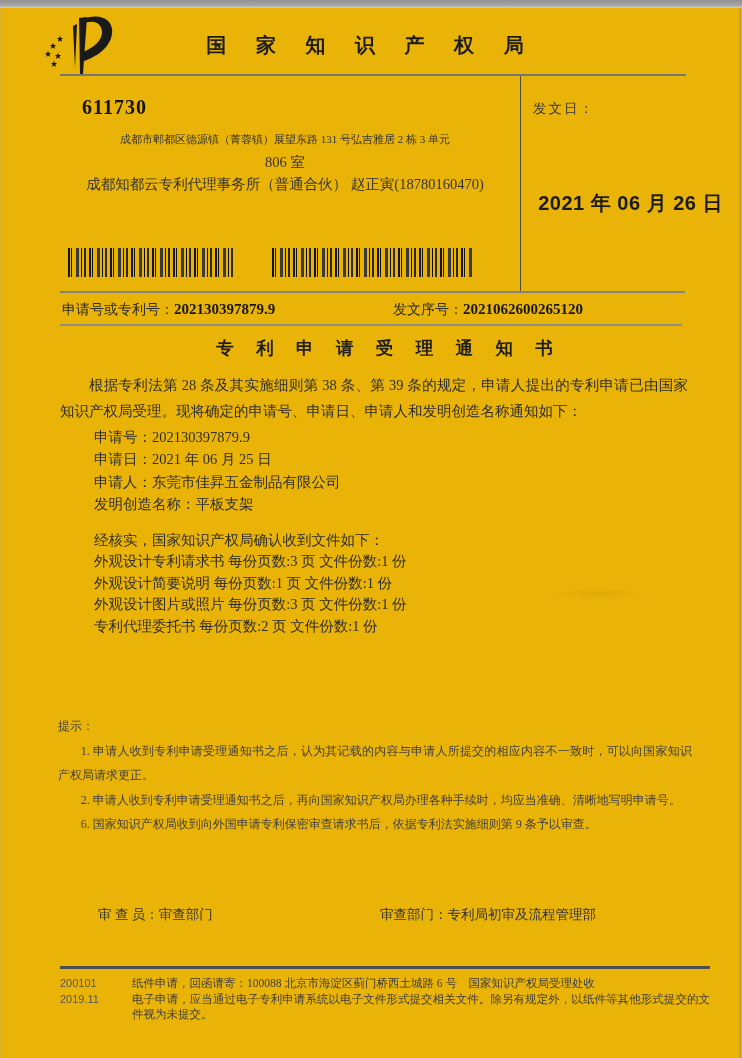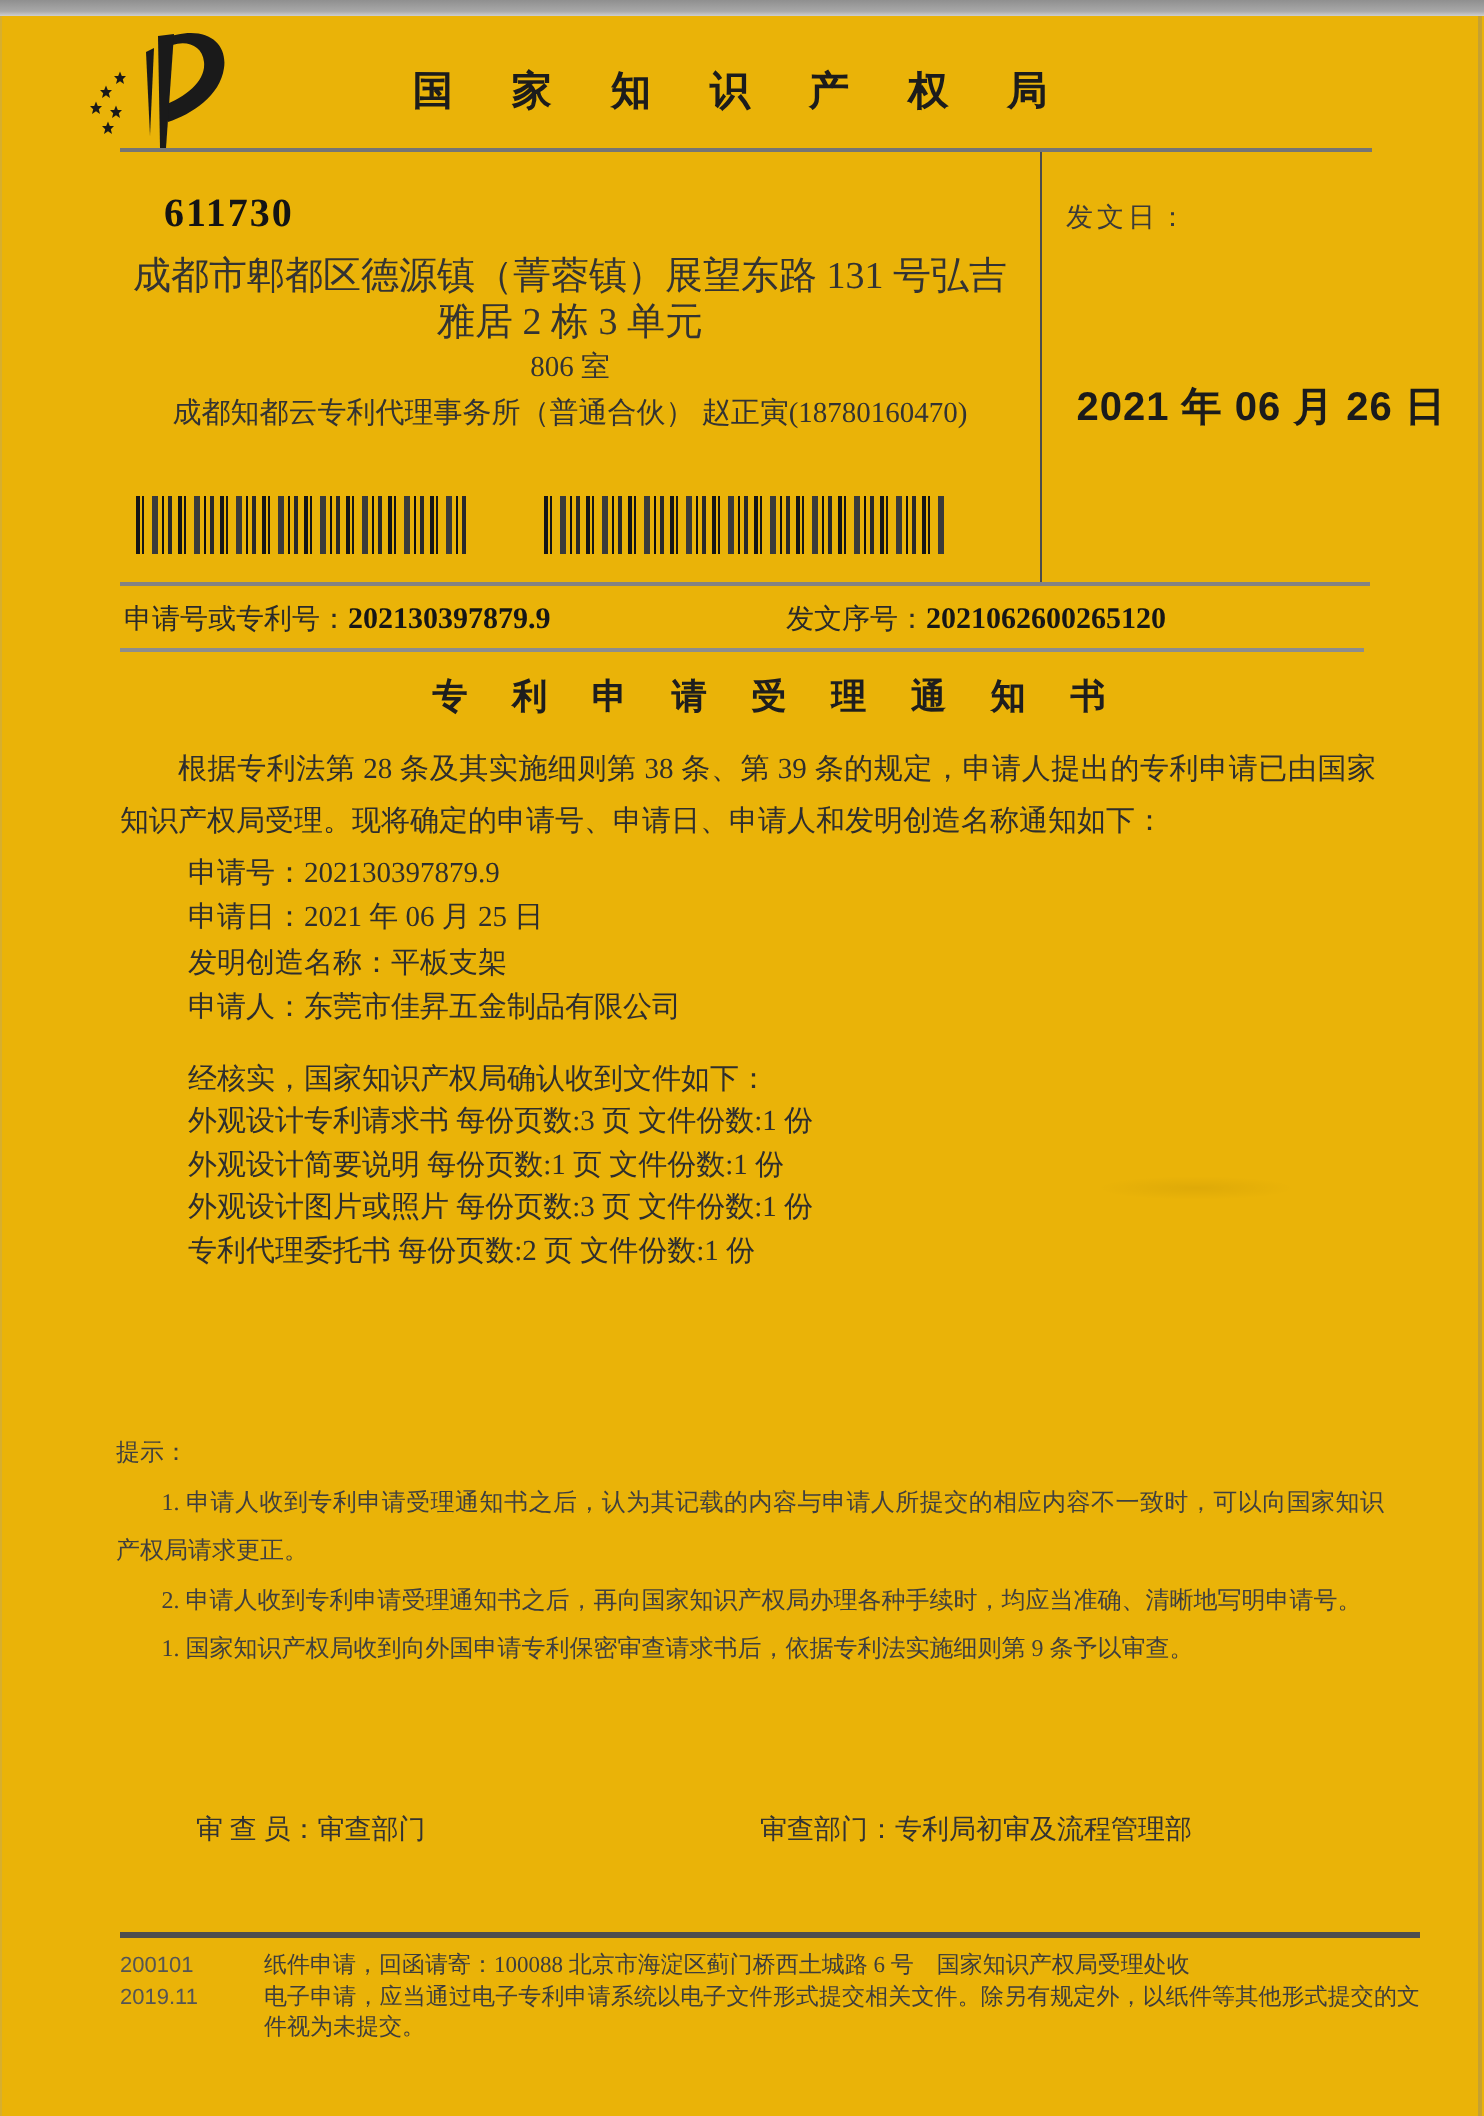--- a/index.html
+++ b/index.html
@@ -19,21 +19,21 @@
     font-family:"Liberation Sans","DejaVu Sans",sans-serif;}
 
   .rule{position:absolute;background:#757575;}
   .rule-header{left:60px;top:74px;width:626px;height:2px;}
   .vdivider{position:absolute;left:520px;top:76px;width:1px;height:216px;background:#4c4c4c;}
   .rule-mid1{left:60px;top:291px;width:625px;height:2px;background:#838383;}
   .rule-mid2{left:60px;top:324px;width:622px;height:1.6px;background:#8d8d8d;}
 
   .mailing{position:absolute;left:62px;top:96px;width:446px;}
   .postal{margin-left:20px;font-size:20px;font-weight:bold;letter-spacing:1px;color:#141414;}
-  .addr-line{ text-align:center;font-size:19px;line-height:22.5px;color:#333;margin-top:9px;}
+  .addr-line{ text-align:center;font-size:11px;line-height:22.5px;color:#333;margin-top:9px;}
   .addr-line2{text-align:center;font-size:14.5px;line-height:22.5px;color:#333;}
   .agency{ text-align:center;font-size:14.5px;line-height:22.5px;color:#333;}
 
   .dispatch{position:absolute;left:533px;top:100px;width:190px;}
   .dispatch-label{font-size:13.5px;letter-spacing:2px;color:#3a3a3a;}
   .dispatch-date{margin-top:72px;font-size:20px;font-weight:600;letter-spacing:.5px;color:#1b1b1b;
     font-family:"Liberation Sans","DejaVu Sans",sans-serif;text-align:right;}
 
   .barcode{position:absolute;top:248px;height:29px;
     background-image:repeating-linear-gradient(90deg,
@@ -129,39 +129,39 @@
 
   <div class="rule rule-mid2"></div>
 
   <h1 class="notice-title">专 利 申 请 受 理 通 知 书</h1>
 
   <section class="main-body">
     <p class="para">根据专利法第 28 条及其实施细则第 38 条、第 39 条的规定，申请人提出的专利申请已由国家知识产权局受理。现将确定的申请号、申请日、申请人和发明创造名称通知如下：</p>
     <div class="fields">
       <div><span>申请号：</span><span>202130397879.9</span></div>
       <div><span>申请日：</span><span>2021 年 06 月 25 日</span></div>
+      <div><span>申请人：</span><span>东莞市佳昇五金制品有限公司</span></div>
       <div><span>发明创造名称：</span><span>平板支架</span></div>
-      <div><span>申请人：</span><span>东莞市佳昇五金制品有限公司</span></div>
     </div>
     <div class="received">
       <div>经核实，国家知识产权局确认收到文件如下：</div>
       <div>外观设计专利请求书 每份页数:3 页  文件份数:1 份</div>
       <div>外观设计简要说明 每份页数:1 页  文件份数:1 份</div>
       <div>外观设计图片或照片 每份页数:3 页  文件份数:1 份</div>
       <div>专利代理委托书 每份页数:2 页  文件份数:1 份</div>
     </div>
   </section>
 
   <div class="smudge"></div>
 
   <section class="tips">
     <p class="tips-label">提示：</p>
     <p>1. 申请人收到专利申请受理通知书之后，认为其记载的内容与申请人所提交的相应内容不一致时，可以向国家知识产权局请求更正。</p>
     <p>2. 申请人收到专利申请受理通知书之后，再向国家知识产权局办理各种手续时，均应当准确、清晰地写明申请号。</p>
-    <p>1. 国家知识产权局收到向外国申请专利保密审查请求书后，依据专利法实施细则第 9 条予以审查。</p>
+    <p>6. 国家知识产权局收到向外国申请专利保密审查请求书后，依据专利法实施细则第 9 条予以审查。</p>
   </section>
 
   <section class="signoff">
     <span class="examiner">
       <span>审 查 员：</span><span>审查部门</span>
     </span>
     <span class="department">
       <span>审查部门：</span><span>专利局初审及流程管理部</span>
     </span>
   </section>

